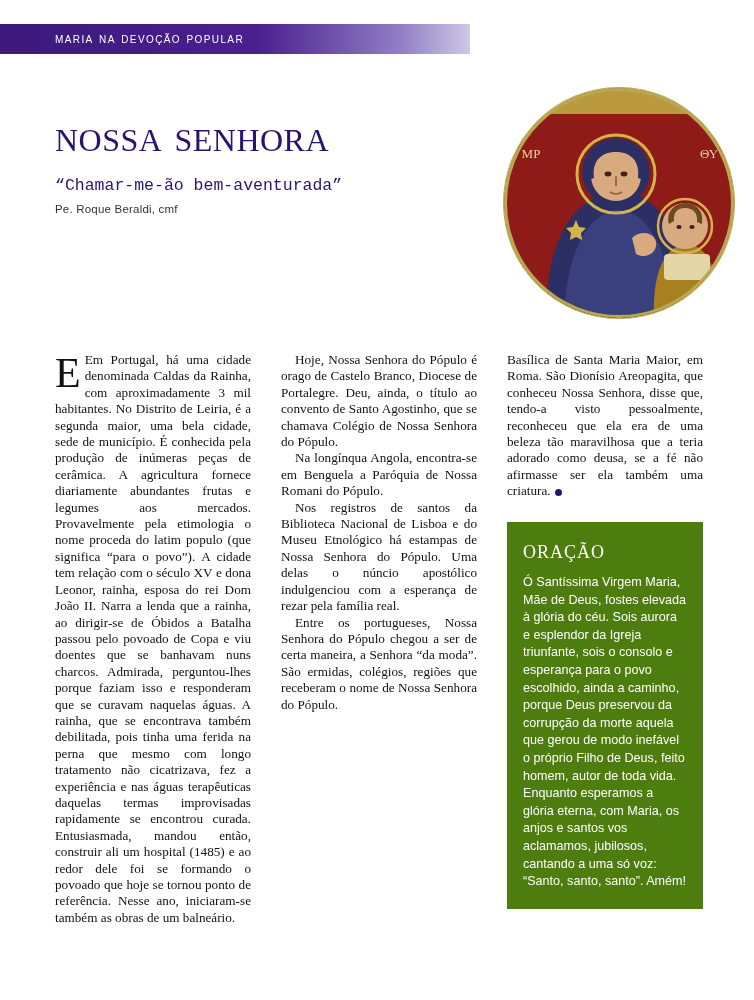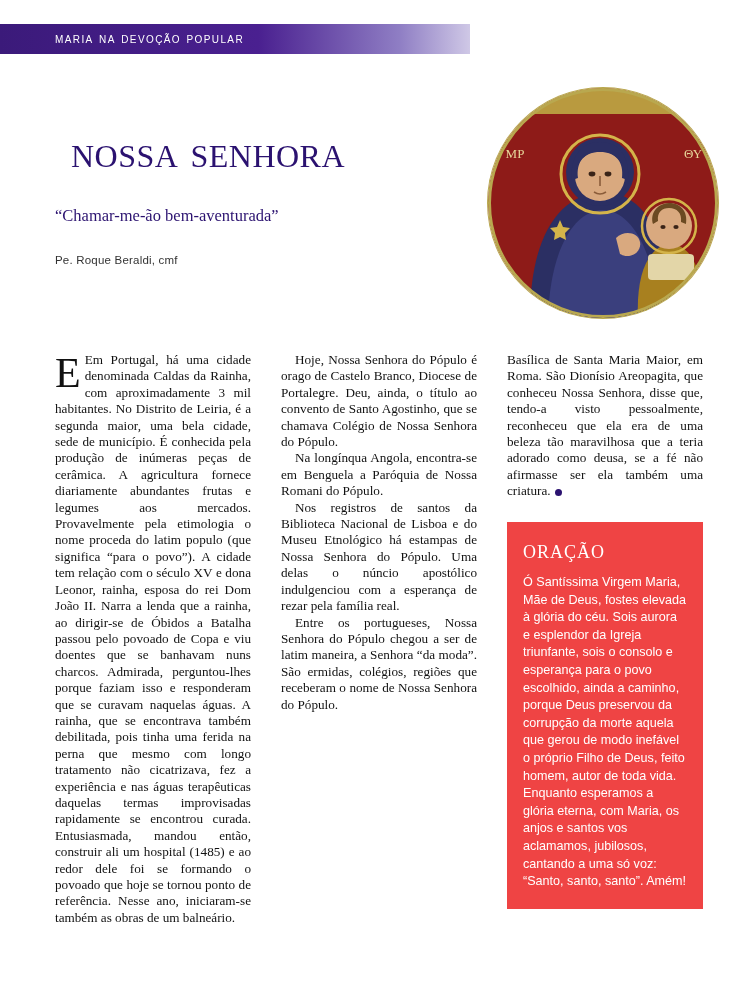--- a/index.html
+++ b/index.html
@@ -45,44 +45,44 @@
     left: 55px;
     top: 112px;
     width: 420px;
   }
   .doc-title {
     font-family: "Liberation Serif", serif;
     color: #2b1270;
     font-size: 46px;
     line-height: 48px;
     letter-spacing: 0.5px;
-    margin: 16px;
+    margin: 0;
     font-weight: 400;
     font-variant: small-caps;
     text-transform: lowercase;
   }
   .doc-subtitle {
-    margin-top: 30px;
-    font-family: Liberation Serif, serif;
+    margin-top: 16px;
+    font-family: Liberation Mono, monospace;
     font-size: 16.5px;
     color: #2b1270;
     font-weight: 400;
   }
   .doc-author {
-    margin-top: 28px;
+    margin-top: 8px;
     font-family: "Liberation Sans", sans-serif;
     font-size: 11.5px;
     color: #333333;
     letter-spacing: 0.2px;
   }
 
   
   .illustration {
     position: absolute;
-    right: 36px;
+    right: 20px;
     top: 88px;
     width: 230px;
     height: 230px;
     border-radius: 50%;
     overflow: hidden;
     box-shadow: 0 0 0 1px #b9a84f;
   }
   .illustration svg { display: block; }
 
   
@@ -126,21 +126,21 @@
     margin-left: 4px;
     vertical-align: middle;
   }
 
   
   .prayer-box {
     position: absolute;
     left: 452px;
     top: 170px;
     width: 196px;
-    background: #ef4444;
+    background: #4d7c0f;
     color: #ffffff;
     padding: 14px 16px 18px 16px;
     box-sizing: border-box;
   }
   .prayer-title {
     font-family: "Liberation Serif", serif;
     font-size: 25px;
     letter-spacing: 1px;
     font-variant: small-caps;
     text-transform: lowercase;
@@ -219,21 +219,21 @@
 <div class="columns">
 
   <div class="col col1">
     <p class="first"><span class="dropcap">E</span><span>Em Portugal, há uma cidade denominada Caldas da Rainha, com aproximadamente 3 mil habitantes. No Distrito de Leiria, é a segunda maior, uma bela cidade, sede de município. É conhecida pela produção de inúmeras peças de cerâmica. A agricultura fornece diariamente abundantes frutas e legumes aos mercados. Provavelmente pela etimologia o nome proceda do latim populo (que significa “para o povo”). A cidade tem relação com o século XV e dona Leonor, rainha, esposa do rei Dom João II. Narra a lenda que a rainha, ao dirigir-se de Óbidos a Batalha passou pelo povoado de Copa e viu doentes que se banhavam nuns charcos. Admirada, perguntou-lhes porque faziam isso e responderam que se curavam naquelas águas. A rainha, que se encontrava também debilitada, pois tinha uma ferida na perna que mesmo com longo tratamento não cicatrizava, fez a experiência e nas águas terapêuticas daquelas termas improvisadas rapidamente se encontrou curada. Entusiasmada, mandou então, construir ali um hospital (1485) e ao redor dele foi se formando o povoado que hoje se tornou ponto de referência. Nesse ano, iniciaram-se também as obras de um balneário.</span></p>
   </div>
 
   <div class="col col2">
     <p>Hoje, Nossa Senhora do Pópulo é orago de Castelo Branco, Diocese de Portalegre. Deu, ainda, o título ao convento de Santo Agostinho, que se chamava Colégio de Nossa Senhora do Pópulo.</p>
     <p>Na longínqua Angola, encontra-se em Benguela a Paróquia de Nossa Romani do Pópulo.</p>
     <p>Nos registros de santos da Biblioteca Nacional de Lisboa e do Museu Etnológico há estampas de Nossa Senhora do Pópulo. Uma delas o núncio apostólico indulgenciou com a esperança de rezar pela família real.</p>
-    <p>Entre os portugueses, Nossa Senhora do Pópulo chegou a ser de latim maneira, a Senhora “da moda”. São ermidas, colégios, regiões que receberam o nome de Nossa Senhora do Pópulo.</p>
+    <p>Entre os portugueses, Nossa Senhora do Pópulo chegou a ser de certa maneira, a Senhora “da moda”. São ermidas, colégios, regiões que receberam o nome de Nossa Senhora do Pópulo.</p>
   </div>
 
   <div class="col col3">
     <p class="first"><span>Basílica de Santa Maria Maior, em Roma. São Dionísio Areopagita, que conheceu Nossa Senhora, disse que, tendo-a visto pessoalmente, reconheceu que ela era de uma beleza tão maravilhosa que a teria adorado como deusa, se a fé não afirmasse ser ela também uma criatura.</span><span class="endmark"></span></p>
   </div>
 
   <div class="prayer-box">
     <div class="prayer-title">Oração</div>
     <div class="prayer-text">Ó Santíssima Virgem Maria, Mãe de Deus, fostes elevada à glória do céu. Sois aurora e esplendor da Igreja triunfante, sois o consolo e esperança para o povo escolhido, ainda a caminho, porque Deus preservou da corrupção da morte aquela que gerou de modo inefável o próprio Filho de Deus, feito homem, autor de toda vida. Enquanto esperamos a glória eterna, com Maria, os anjos e santos vos aclamamos, jubilosos, cantando a uma só voz: “Santo, santo, santo”. Amém!</div>
   </div>

